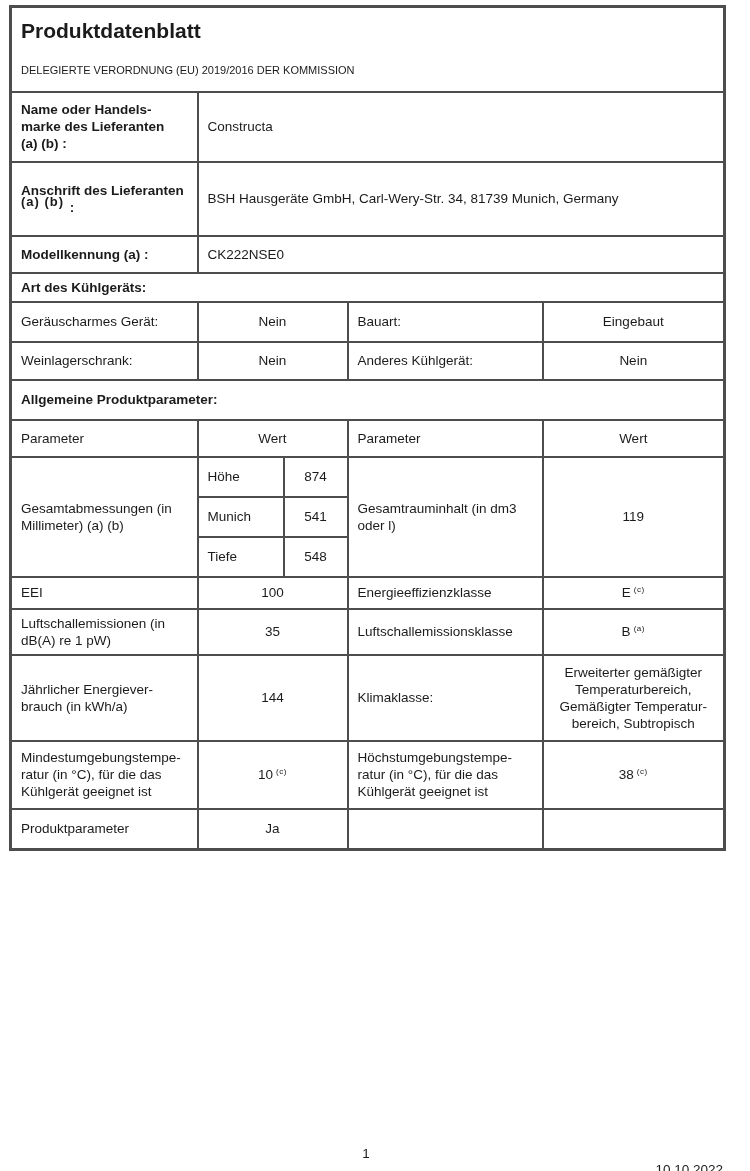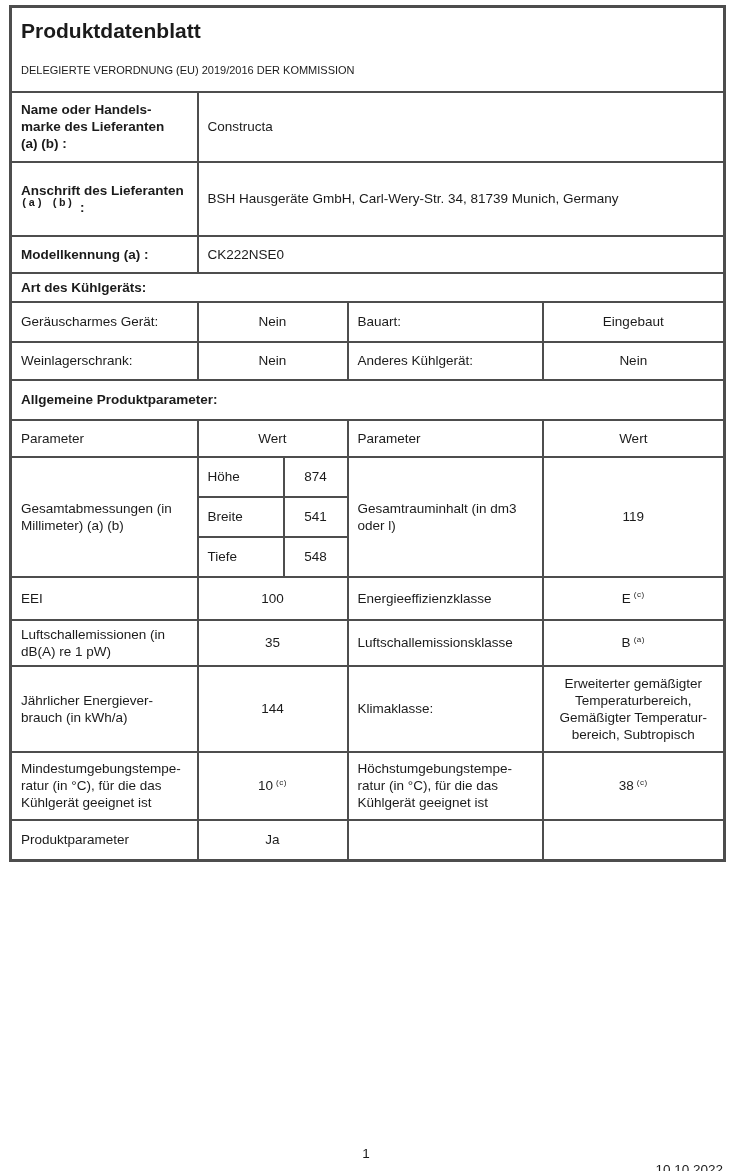--- a/index.html
+++ b/index.html
@@ -34,26 +34,25 @@
   .pre { white-space: pre-line; }
   .val { text-align: center; }
   sup.fn {
     font-size: 8px;
     line-height: 0;
     vertical-align: super;
     margin-left: 3px;
     letter-spacing: 0.5px;
   }
   sup.fn-label {
-    font-size: 11px;
+    font-size: 13px;
     line-height: 0;
     vertical-align: super;
     margin-right: 2px;
     letter-spacing: 1px;
-    font-family: Liberation Mono, monospace;
   }
   .title-cell { vertical-align: middle; }
   .doc-title {
     font-size: 21px;
     font-weight: bold;
     line-height: 24px;
   }
   .doc-subtitle {
     font-size: 11px;
     margin-top: 19px;
@@ -146,29 +145,29 @@
     <tr style="height:40px">
       <td rowspan="3" class="pre">Gesamtabmessungen (in
 Millimeter) (a) (b)</td>
       <td>Höhe</td>
       <td class="val">874</td>
       <td rowspan="3" class="pre">Gesamtrauminhalt (in dm3
 oder l)</td>
       <td rowspan="3" class="val">119</td>
     </tr>
     <tr style="height:40px">
-      <td>Breite</td>
+      <td>Munich</td>
       <td class="val">541</td>
     </tr>
     <tr style="height:40px">
       <td>Tiefe</td>
       <td class="val">548</td>
     </tr>
 
-    <tr style="height:43px">
+    <tr style="height:32px">
       <td>EEI</td>
       <td colspan="2" class="val">100</td>
       <td>Energieeffizienzklasse</td>
       <td class="val"><span>E</span><sup class="fn">(c)</sup></td>
     </tr>
 
     <tr style="height:42px">
       <td class="pre">Luftschallemissionen (in
 dB(A) re 1 pW)</td>
       <td colspan="2" class="val">35</td>

